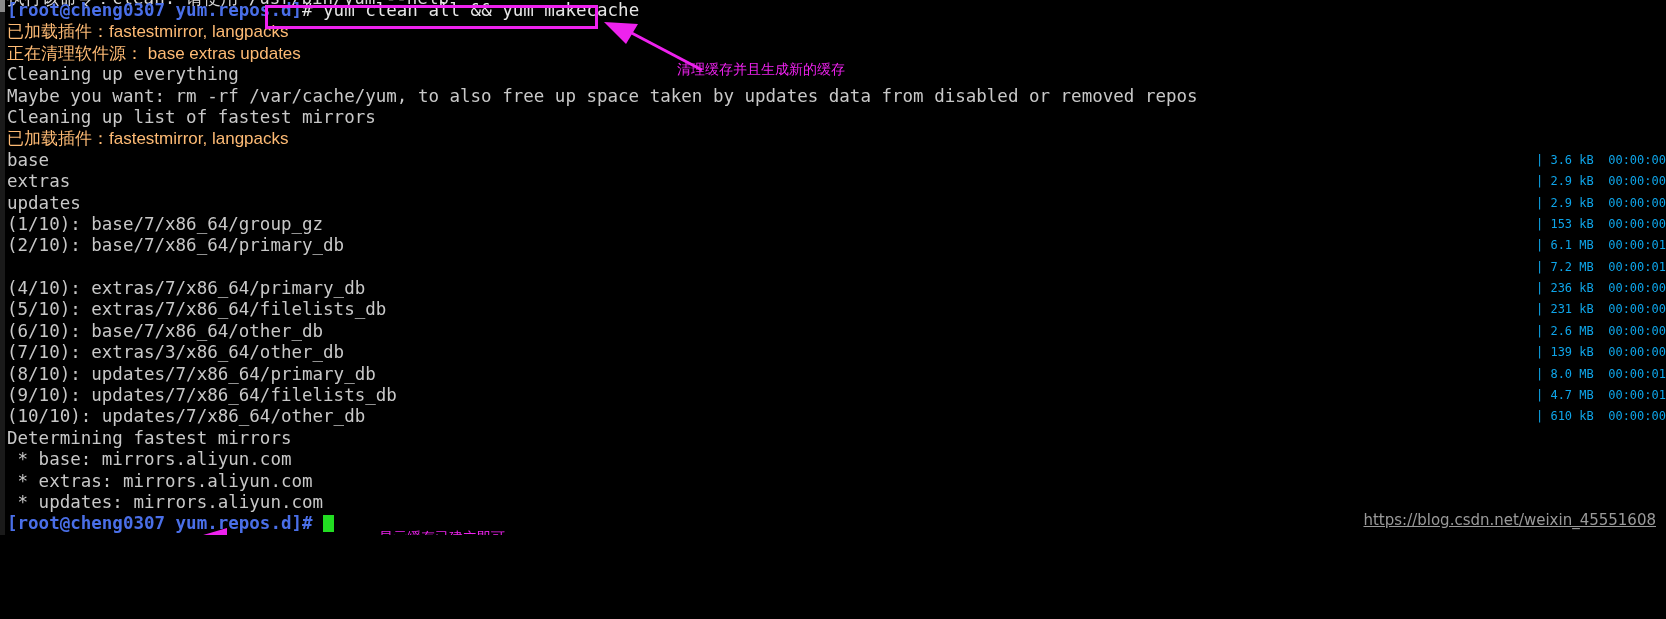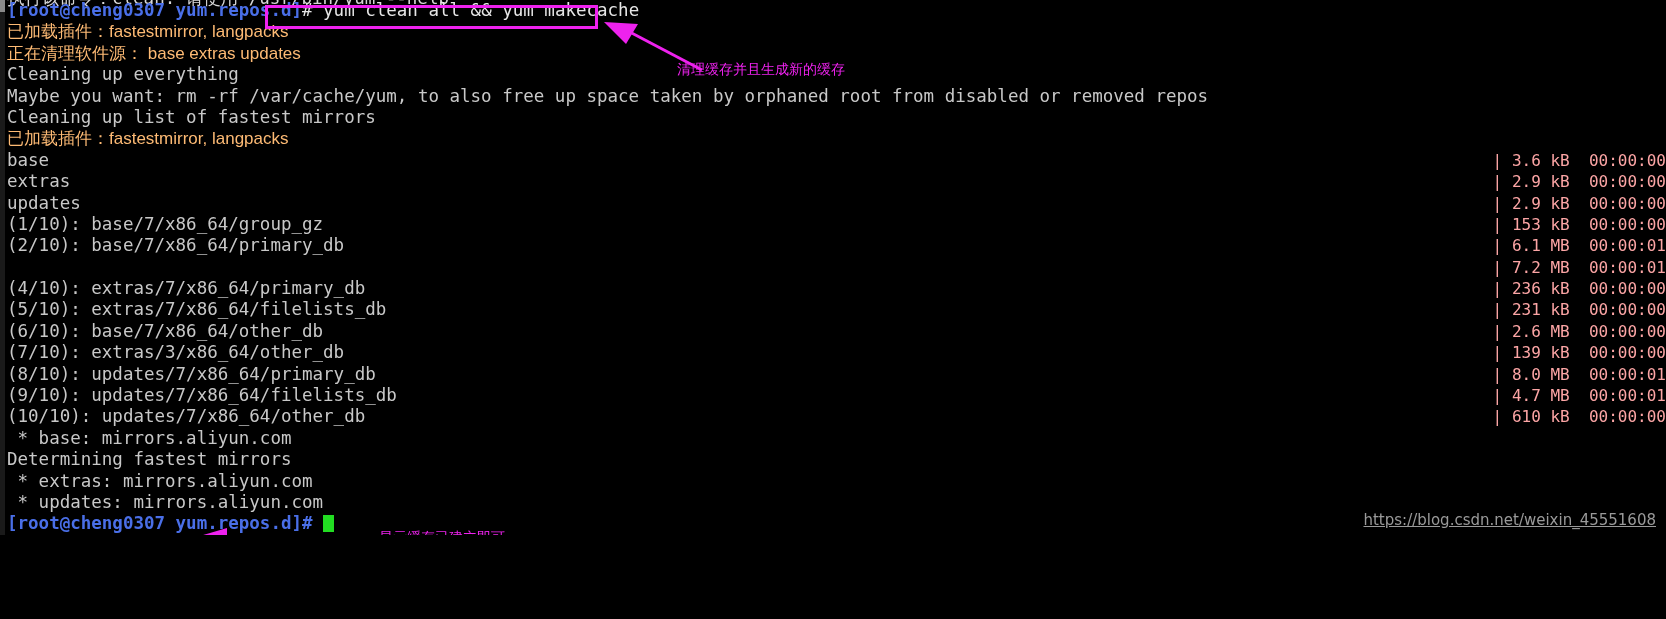--- a/index.html
+++ b/index.html
@@ -56,22 +56,22 @@
   .prompt   { color: #4a6fe8; font-weight: bold; }
   .white    { color: #e6e6e6; }
   .dim      { color: #c8c8c8; }
   .cjk      { font-family: Liberation Sans, sans-serif; font-size: 17px; color: #fdba74; }
   
   .meta {
     position: absolute;
     right: 0px;
     top: 0;
     white-space: pre;
-    color: #fca5a5;
-    font-size: 16px;
+    color: #0ea5e9;
+    font-size: 12px;
     line-height: 21.4px;
   }
   
   #cmd-box {
     position: absolute;
     left: 265px;
     top: 5px;
     width: 333px;
     height: 24px;
     border: 3px solid #ee22ee;
@@ -128,38 +128,38 @@
     <div id="scrollbar-thumb"></div>
   </div>
 
   <div id="top-clip">执行该命令：clean. 请使用 /usr/bin/yum --help</div>
 
   <div id="lines">
       <div class="line"><span class="prompt txt">[root@cheng0307 yum.repos.d]</span><span class="white txt"># yum clean all &amp;&amp; yum makecache</span></div>
       <div class="line"><span class="cjk txt">已加载插件：fastestmirror, langpacks</span></div>
       <div class="line"><span class="cjk txt">正在清理软件源： base extras updates</span></div>
       <div class="line"><span class="dim txt">Cleaning up everything</span></div>
-      <div class="line"><span class="dim txt">Maybe you want: rm -rf /var/cache/yum, to also free up space taken by orphaned root from disabled or removed repos</span></div>
+      <div class="line"><span class="dim txt">Maybe you want: rm -rf /var/cache/yum, to also free up space taken by updates data from disabled or removed repos</span></div>
       <div class="line"><span class="dim txt">Cleaning up list of fastest mirrors</span></div>
       <div class="line"><span class="cjk txt">已加载插件：fastestmirror, langpacks</span></div>
       <div class="line"><span class="dim txt">base</span><span class="meta">| 3.6 kB  00:00:00</span></div>
       <div class="line"><span class="dim txt">extras</span><span class="meta">| 2.9 kB  00:00:00</span></div>
       <div class="line"><span class="dim txt">updates</span><span class="meta">| 2.9 kB  00:00:00</span></div>
       <div class="line"><span class="dim txt">(1/10): base/7/x86_64/group_gz</span><span class="meta">| 153 kB  00:00:00</span></div>
       <div class="line"><span class="dim txt">(2/10): base/7/x86_64/primary_db</span><span class="meta">| 6.1 MB  00:00:01</span></div>
       <div class="line"><span class="meta">| 7.2 MB  00:00:01</span></div>
       <div class="line"><span class="dim txt">(4/10): extras/7/x86_64/primary_db</span><span class="meta">| 236 kB  00:00:00</span></div>
       <div class="line"><span class="dim txt">(5/10): extras/7/x86_64/filelists_db</span><span class="meta">| 231 kB  00:00:00</span></div>
       <div class="line"><span class="dim txt">(6/10): base/7/x86_64/other_db</span><span class="meta">| 2.6 MB  00:00:00</span></div>
       <div class="line"><span class="dim txt">(7/10): extras/3/x86_64/other_db</span><span class="meta">| 139 kB  00:00:00</span></div>
       <div class="line"><span class="dim txt">(8/10): updates/7/x86_64/primary_db</span><span class="meta">| 8.0 MB  00:00:01</span></div>
       <div class="line"><span class="dim txt">(9/10): updates/7/x86_64/filelists_db</span><span class="meta">| 4.7 MB  00:00:01</span></div>
       <div class="line"><span class="dim txt">(10/10): updates/7/x86_64/other_db</span><span class="meta">| 610 kB  00:00:00</span></div>
+      <div class="line"><span class="dim txt">Determining fastest mirrors</span></div>
       <div class="line"><span class="dim txt"> * base: mirrors.aliyun.com</span></div>
-      <div class="line"><span class="dim txt">Determining fastest mirrors</span></div>
       <div class="line"><span class="dim txt"> * extras: mirrors.aliyun.com</span></div>
       <div class="line"><span class="dim txt"> * updates: mirrors.aliyun.com</span></div>
       <div class="line"><span class="prompt txt">[root@cheng0307 yum.repos.d]#</span><span class="txt"> </span><span id="cursor"></span></div>
     </div>
 
   <div id="cmd-box"></div>
 
   <svg class="arrow" id="arrow-1" width="110" height="62" viewBox="0 0 110 62">
     <line x1="102" y1="56" x2="26" y2="16" stroke="#ee22ee" stroke-width="3"></line>
     <polygon points="4,8 38,10 26,30" fill="#ee22ee"></polygon>

